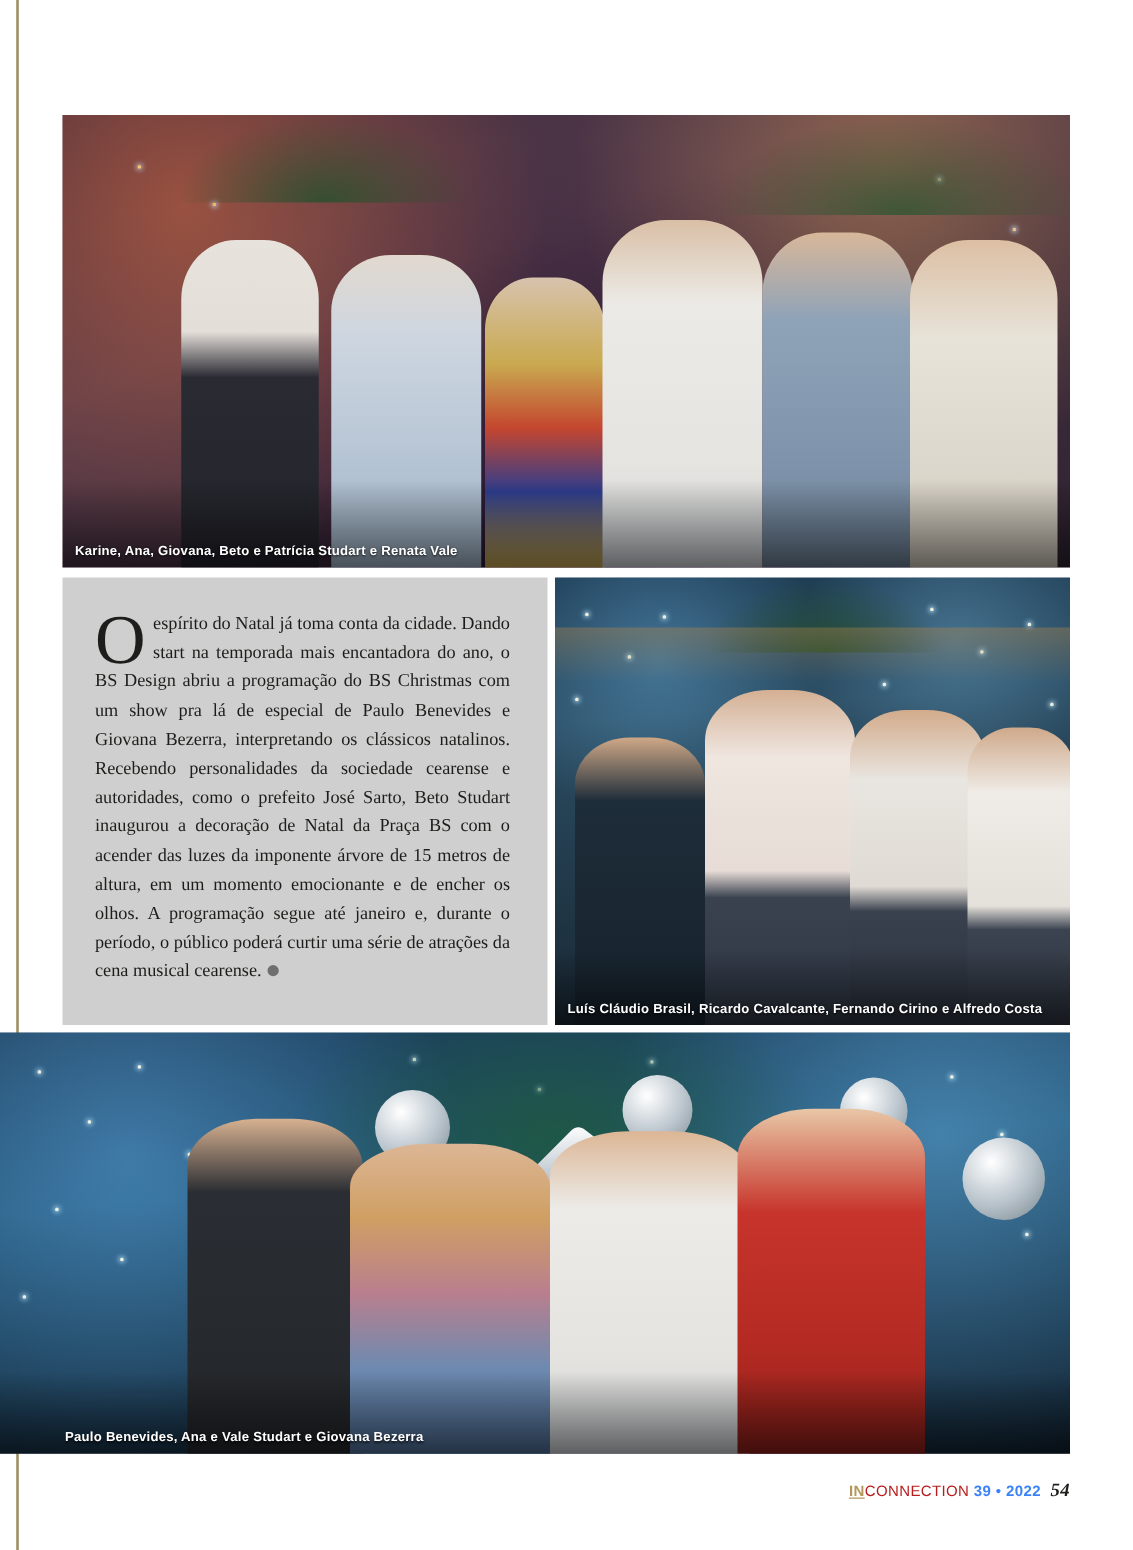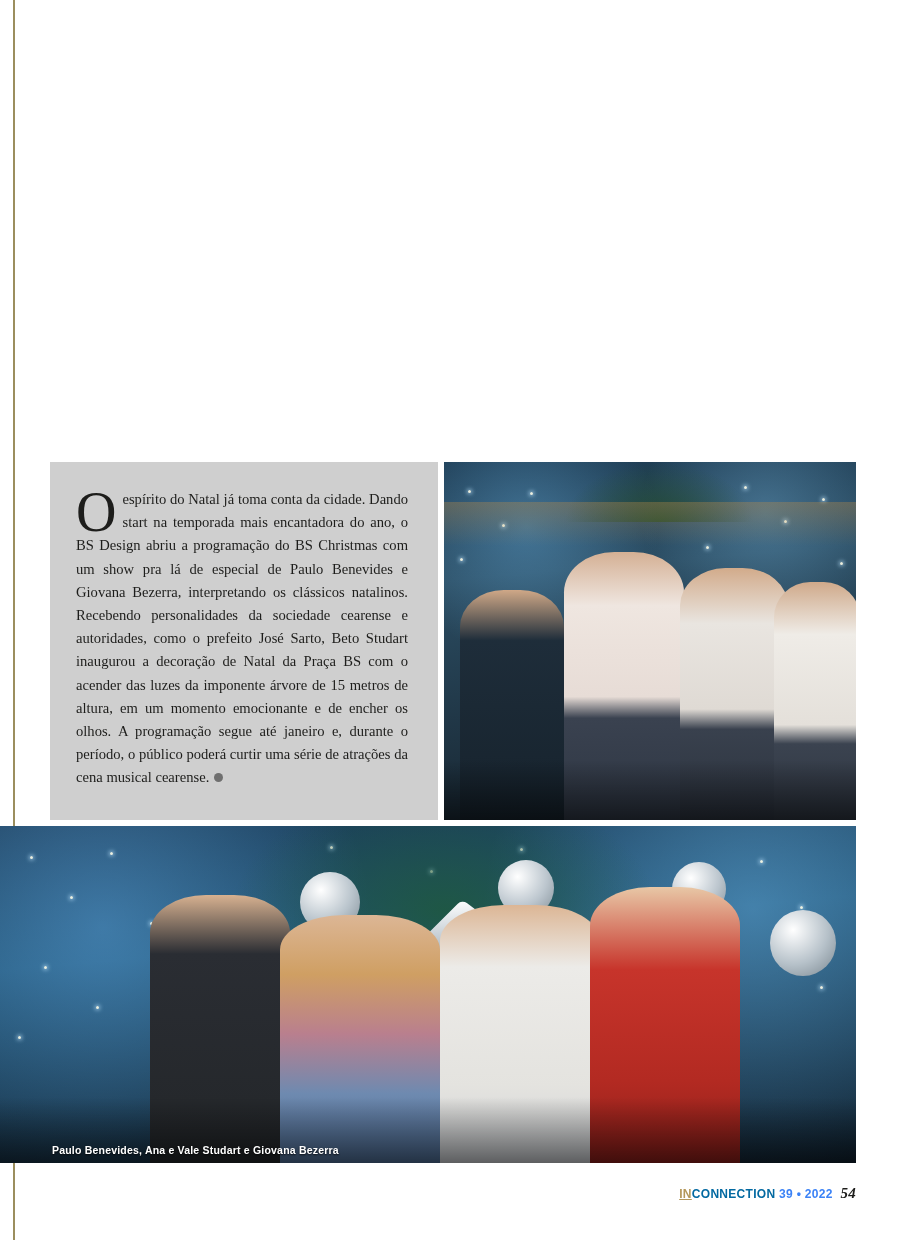--- a/index.html
+++ b/index.html
@@ -142,37 +142,59 @@
     position: absolute;
     right: 50px;
     bottom: 38px;
     font-family: "Liberation Sans", sans-serif;
     font-size: 12px;
     color: #1d1d1b;
     letter-spacing: .3px;
     white-space: nowrap;
   }
   #footer .brand-in { color: #b4975a; font-weight: bold; text-decoration: underline; }
-  #footer .brand-rest { font-weight: bold; color: #0369a1; }
+  #footer .brand-rest { font-weight: normal; color: #b91c1c; }
   #footer .issue { font-weight: bold; color: #3b82f6; text-align: center; }
   #footer .pagenum {
     font-family: "Liberation Serif", serif;
     font-weight: bold;
     font-style: italic;
     font-size: 15px;
     margin-left: 4px;
   }
 </style>
 </head>
 <body>
 
 <div class="page">
 
   <div class="left-rule"></div>
 
+  <div class="photo" id="photo-top">
+    <div style="position:absolute;inset:0;">
+
+      <div class="sparkle" style="left:60px;top:40px;background:rgba(255,200,120,.95);"></div>
+      <div class="sparkle" style="left:120px;top:70px;background:rgba(255,190,110,.9);"></div>
+      <div class="sparkle" style="left:700px;top:50px;background:rgba(255,210,150,.9);"></div>
+      <div class="sparkle" style="left:760px;top:90px;background:rgba(255,200,140,.9);"></div>
+
+      <div style="position:absolute;left:90px;top:0;width:240px;height:70px;background:radial-gradient(ellipse at 50% 100%, rgba(40,80,45,.85), transparent 70%);"></div>
+      <div style="position:absolute;left:520px;top:0;width:300px;height:80px;background:radial-gradient(ellipse at 50% 100%, rgba(45,85,50,.8), transparent 70%);"></div>
+
+      <div class="p1-fig" style="left:95px;width:110px;height:262px;background:linear-gradient(180deg,#e8e2dc 0%,#e4ded8 28%,#2a2a33 42%,#23232b 100%);"></div>
+      <div class="p1-fig" style="left:215px;width:120px;height:250px;background:linear-gradient(180deg,#e2d9cf 0%,#cdd6e0 26%,#b9c7d6 60%,#9fb3c6 100%);"></div>
+      <div class="p1-fig" style="left:338px;width:96px;height:232px;background:linear-gradient(180deg,#d7c3ae 0%,#c9a94f 30%,#c4462f 52%,#2e3d8f 74%,#c9a94f 100%);"></div>
+      <div class="p1-fig" style="left:432px;width:128px;height:278px;background:linear-gradient(180deg,#d9bfa6 0%,#eceae6 24%,#e6e4e0 70%,#cfd3d8 100%);"></div>
+      <div class="p1-fig" style="left:560px;width:120px;height:268px;background:linear-gradient(180deg,#d8b79a 0%,#8fa3b8 26%,#7e93ab 70%,#6e8296 100%);"></div>
+      <div class="p1-fig" style="left:678px;width:118px;height:262px;background:linear-gradient(180deg,#dcbfa4 0%,#e7e3d9 30%,#dcd7cc 70%,#cfc8ba 100%);"></div>
+
+      <div style="position:absolute;left:0;bottom:0;width:100%;height:70px;background:linear-gradient(180deg,rgba(0,0,0,0) 0%,rgba(0,0,0,.55) 100%);"></div>
+    </div>
+    <div class="caption">Karine, Ana, Giovana, Beto e Patrícia Studart e Renata Vale</div>
+  </div>
 
   <div id="text-block">
     <p id="body-text"><span class="dropcap">O</span><span>espírito do Natal já toma conta da cidade. Dando start na temporada mais encantadora do ano, o BS Design abriu a programação do BS Christmas com um show pra lá de especial de Paulo Benevides e Giovana Bezerra, interpretando os clássicos natalinos. Recebendo personalidades da sociedade cearense e autoridades, como o prefeito José Sarto, Beto Studart inaugurou a decoração de Natal da Praça BS com o acender das luzes da imponente árvore de 15 metros de altura, em um momento emocionante e de encher os olhos. A programação segue até janeiro e, durante o período, o público poderá curtir uma série de atrações da cena musical cearense.</span><span class="endmark"></span></p>
   </div>
 
   <div class="photo" id="photo-mid">
     <div style="position:absolute;inset:0;">
 
       <div class="sparkle" style="left:24px;top:28px;"></div>
       <div class="sparkle" style="left:58px;top:62px;"></div>
@@ -187,20 +209,21 @@
       <div style="position:absolute;left:120px;top:0;width:190px;height:60px;background:radial-gradient(ellipse at 50% 100%, rgba(35,75,45,.9), transparent 70%);"></div>
 
       <div style="position:absolute;left:0;top:40px;width:100%;height:44px;background:linear-gradient(180deg, rgba(190,140,70,.35), rgba(190,140,70,0));"></div>
 
       <div class="silh" style="left:16px;width:104px;height:230px;background:linear-gradient(180deg,#cfa887 0%,#1e2d3a 22%,#16222c 100%);border-radius:42% 42% 0 0/16% 16% 0 0;"></div>
       <div class="silh" style="left:120px;width:120px;height:268px;background:linear-gradient(180deg,#d4b094 0%,#efe6e0 20%,#e7dcd6 54%,#3a4250 62%,#2e3643 100%);border-radius:42% 42% 0 0/15% 15% 0 0;"></div>
       <div class="silh" style="left:236px;width:108px;height:252px;background:linear-gradient(180deg,#d2ab8b 0%,#e9e5e0 22%,#dfdad4 56%,#39414e 64%,#2b323d 100%);border-radius:42% 42% 0 0/15% 15% 0 0;"></div>
       <div class="silh" style="left:330px;width:86px;height:238px;background:linear-gradient(180deg,#cfa98a 0%,#efece7 22%,#e4e0da 60%,#3b4350 68%,#2d343f 100%);border-radius:42% 42% 0 0/15% 15% 0 0;"></div>
       <div style="position:absolute;left:0;bottom:0;width:100%;height:60px;background:linear-gradient(180deg,rgba(0,0,0,0) 0%,rgba(0,0,0,.55) 100%);"></div>
     </div>
+    <div class="caption">Luís Cláudio Brasil, Ricardo Cavalcante, Fernando Cirino e Alfredo Costa</div>
   </div>
 
   <div class="photo" id="photo-bottom">
     <div style="position:absolute;inset:0;">
 
       <div class="sparkle" style="left:30px;top:30px;"></div>
       <div class="sparkle" style="left:70px;top:70px;"></div>
       <div class="sparkle" style="left:110px;top:26px;"></div>
       <div class="sparkle" style="left:150px;top:96px;"></div>
       <div class="sparkle" style="left:44px;top:140px;"></div>

